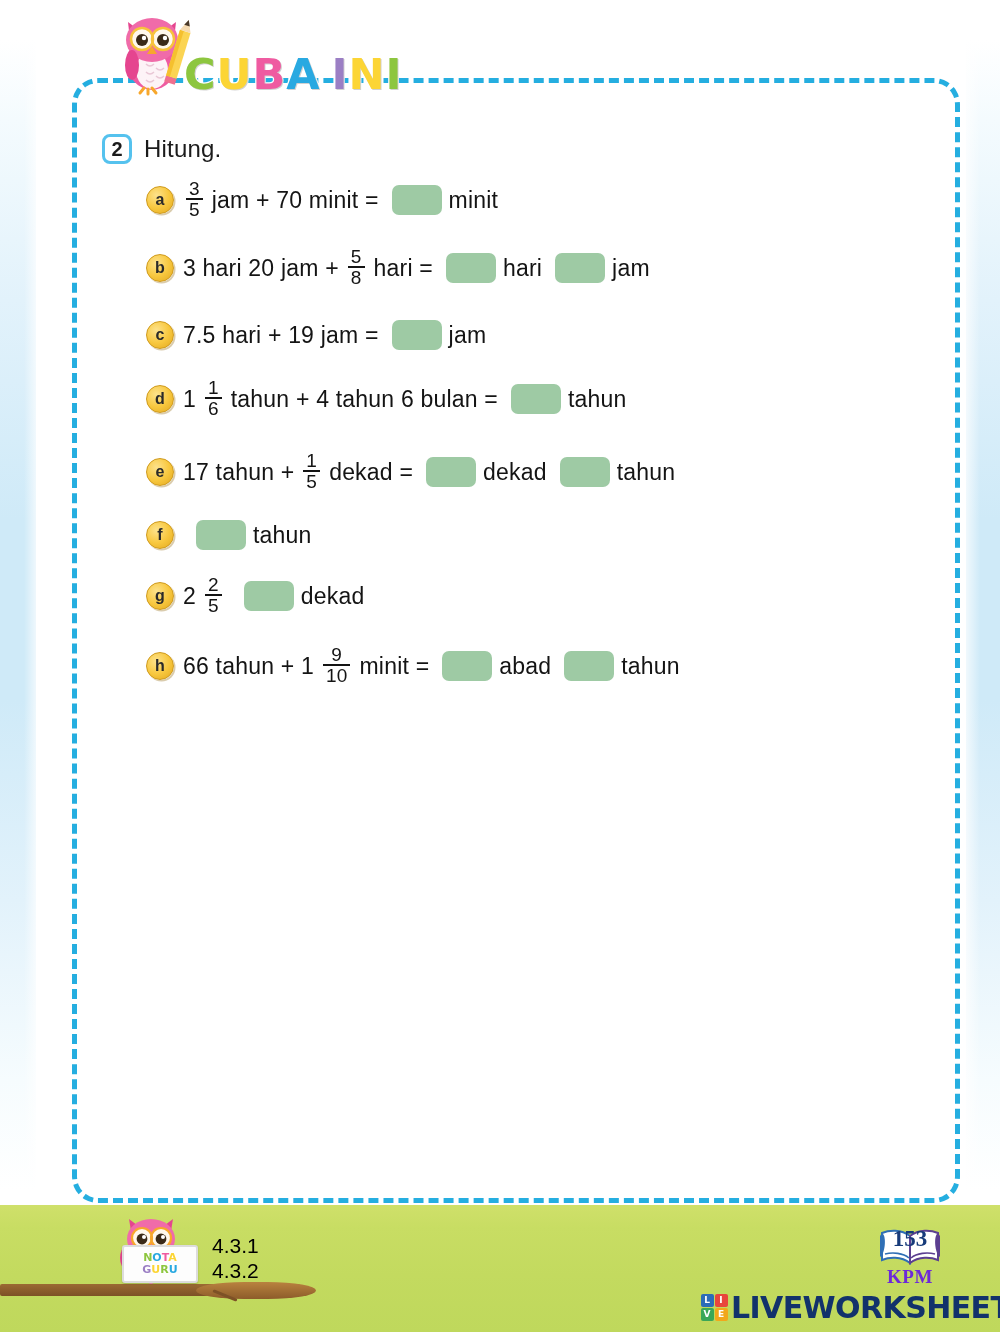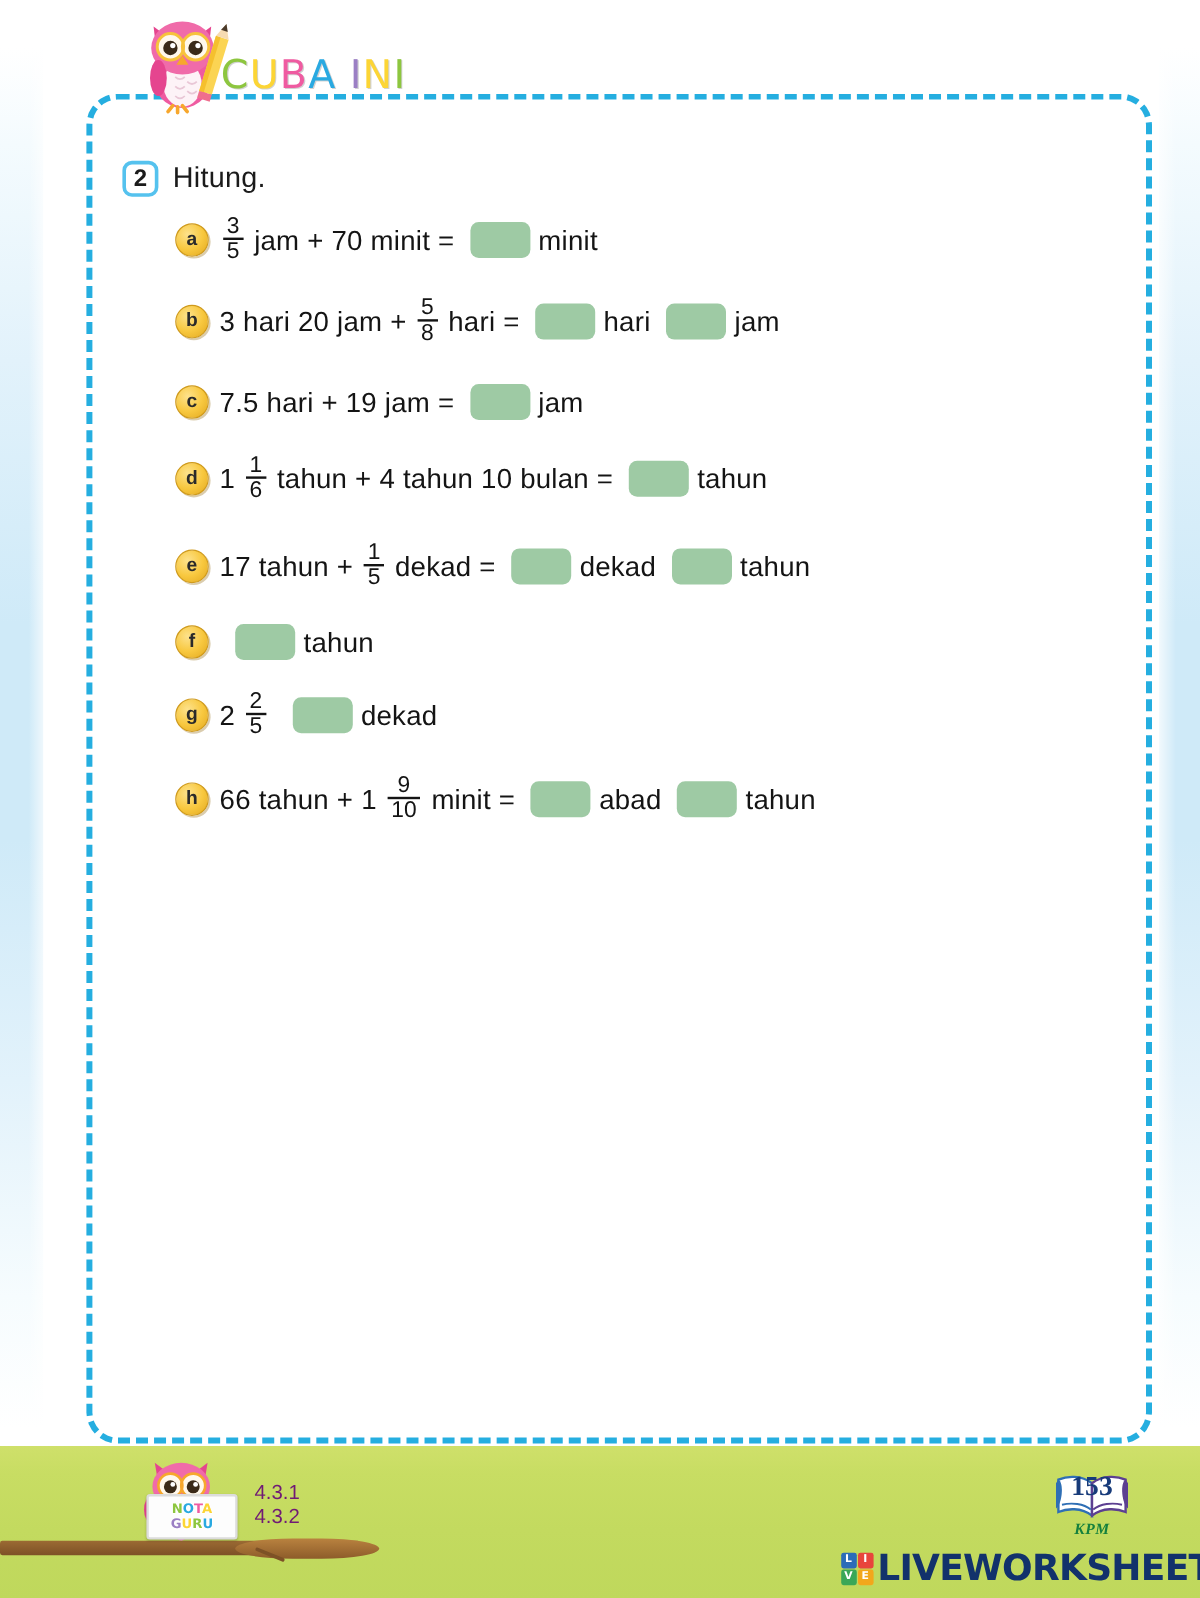--- a/index.html
+++ b/index.html
@@ -41,23 +41,23 @@
     background:transparent;
   }
 
   
   .cuba-header{
     position:absolute;left:120px;top:10px;height:86px;
     display:flex;align-items:flex-end;z-index:6;
   }
   .owl-wrap{position:relative;width:72px;height:86px;}
   .cuba-word{
-    position:relative;margin-left:-8px;margin-bottom:18px;
+    position:relative;margin-left:-8px;margin-bottom:0;
     font-family:"DejaVu Sans", sans-serif;
-    font-weight:normal;font-size:33px;letter-spacing:1px;
+    font-weight:bold;font-size:43px;letter-spacing:1px;
     white-space:nowrap;line-height:1;
   }
   .cuba-word span{
     -webkit-text-stroke:2.5px #ffffff;
     paint-order:stroke fill;
     text-shadow:1px 1px 0 rgba(0,0,0,.18);
     display:inline-block;
   }
   .cl1{color:#8dc63f;} .cl2{color:#fcd535;} .cl3{color:#ef5ba1;}
   .cl4{color:#29a9e1;} .cl5{color:#9b7fc4;} .cl6{color:#fcd535;}
@@ -135,37 +135,37 @@
     background:#fdfdfd;border:2px solid #dcdcdc;border-radius:3px;
     display:flex;flex-direction:column;align-items:center;justify-content:center;
     font-family:"DejaVu Sans", sans-serif;font-weight:bold;font-size:11px;
     line-height:1.05;box-shadow:0 1px 2px rgba(0,0,0,.18);
   }
   .nota-sign span{-webkit-text-stroke:1.2px #fff;paint-order:stroke fill;}
   .ns1{color:#8dc63f;} .ns2{color:#29a9e1;} .ns3{color:#ef5ba1;}
   .ns4{color:#fcd535;} .ns5{color:#9b7fc4;}
   .std-codes{
     position:absolute;left:212px;top:1234px;
-    font-size:17px;color:#701a75;line-height:1.18;
+    font-size:21px;color:#000000;line-height:1.18;
   }
 
   
   .kpm{
     position:absolute;left:876px;top:1224px;width:68px;height:62px;
     display:flex;flex-direction:column;align-items:center;
   }
   .kpm-book{position:relative;width:66px;height:44px;}
   .kpm-num{
     position:absolute;left:0;top:2px;width:66px;text-align:center;
     font-family:"Liberation Serif", serif;font-weight:bold;font-size:23px;
     color:#173b7a;z-index:3;
   }
   .kpm-label{
-    font-family:"Liberation Serif", serif;font-weight:bold;font-size:13px;
-    color:#15803d;margin-top:-2px;letter-spacing:.5px;font-style:italic;
+    font-family:"Liberation Serif", serif;font-weight:bold;font-size:19px;
+    color:#6d28d9;margin-top:-2px;letter-spacing:.5px;
   }
 
   
   .lw{
     position:absolute;left:700px;top:1290px;height:34px;
     display:flex;align-items:center;
   }
   .lw-cubes{display:flex;flex-direction:column;margin-right:3px;}
   .lw-row{display:flex;}
   .lw-cube{
@@ -286,21 +286,21 @@
     </div>
     <div class="item" style="left: 146px; top: 379px;">
       <span class="letter">d</span>
       <span class="txt">1</span>
       <span class="sp"></span>
       <span class="frac">
         <span class="num">1</span>
         <span class="den">6</span>
       </span>
       <span class="sp"></span>
-      <span class="txt">tahun + 4 tahun 10 bulan =</span>
+      <span class="txt">tahun + 4 tahun 6 bulan =</span>
       <span class="sp"></span>
       <span class="box"></span>
       <span class="txt">tahun</span>
       <span class="sp"></span>
     </div>
     <div class="item" style="left: 146px; top: 452px;">
       <span class="letter">e</span>
       <span class="txt">17 tahun +</span>
       <span class="sp"></span>
       <span class="frac">

